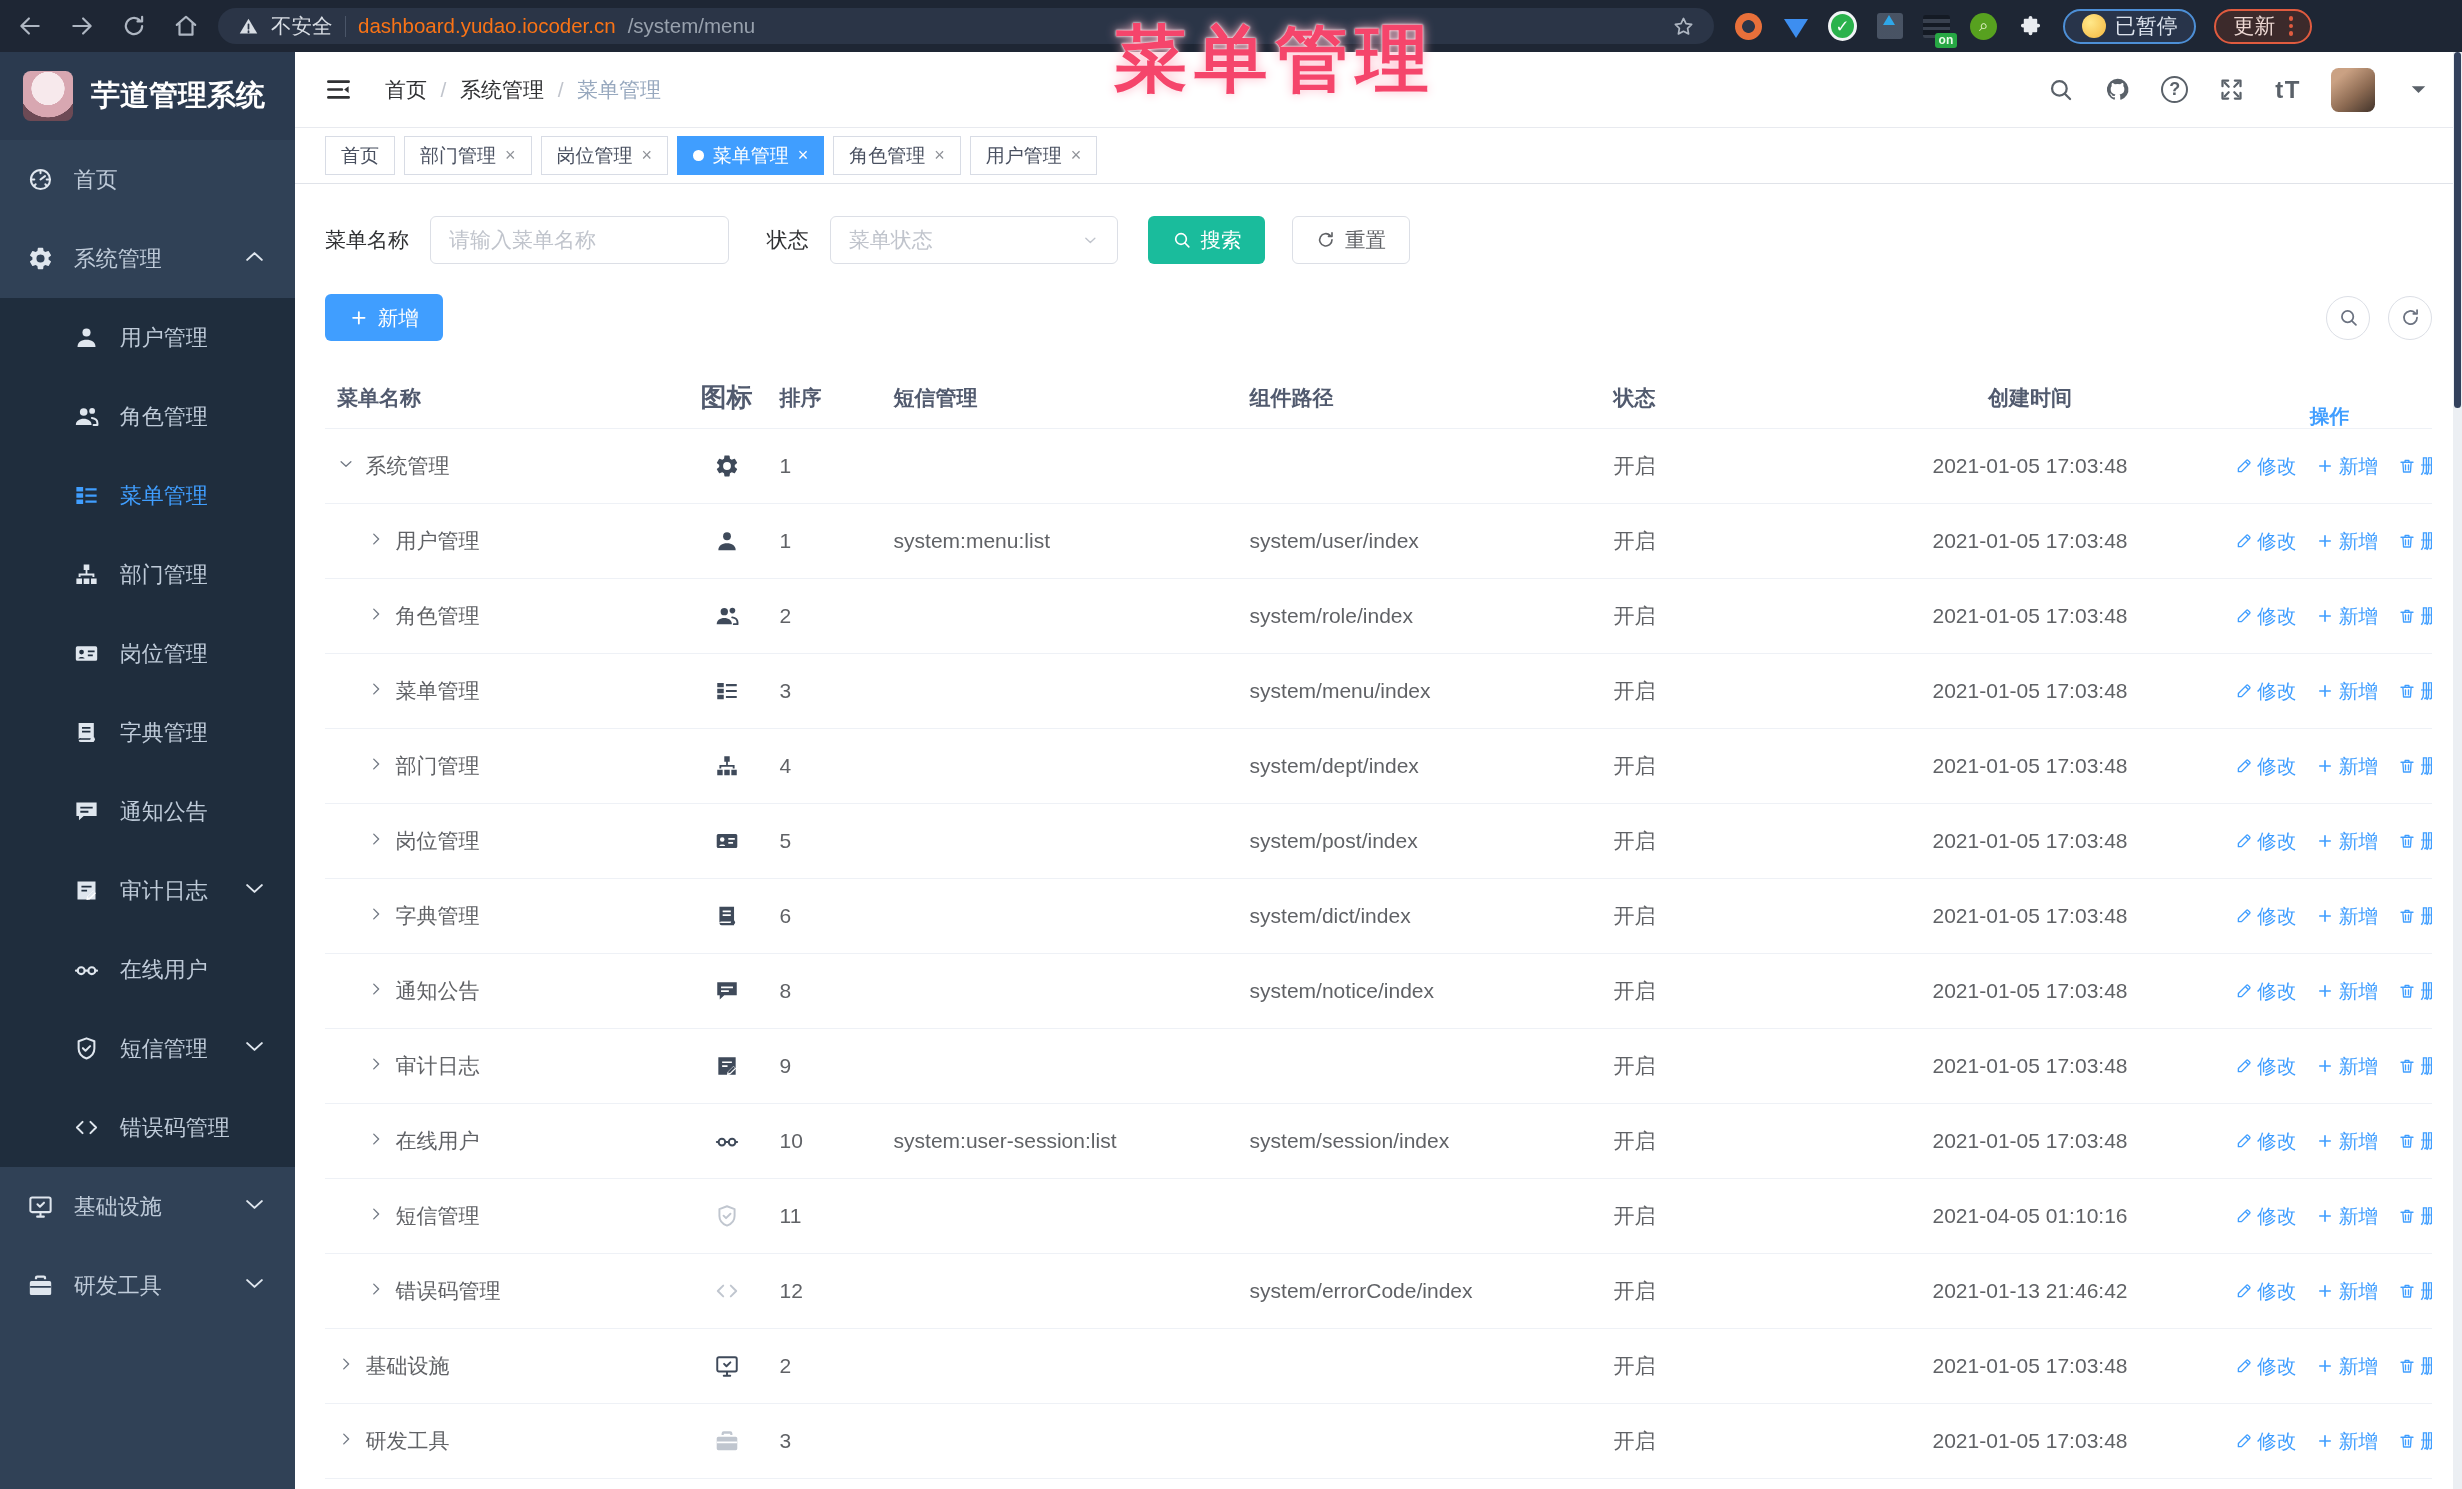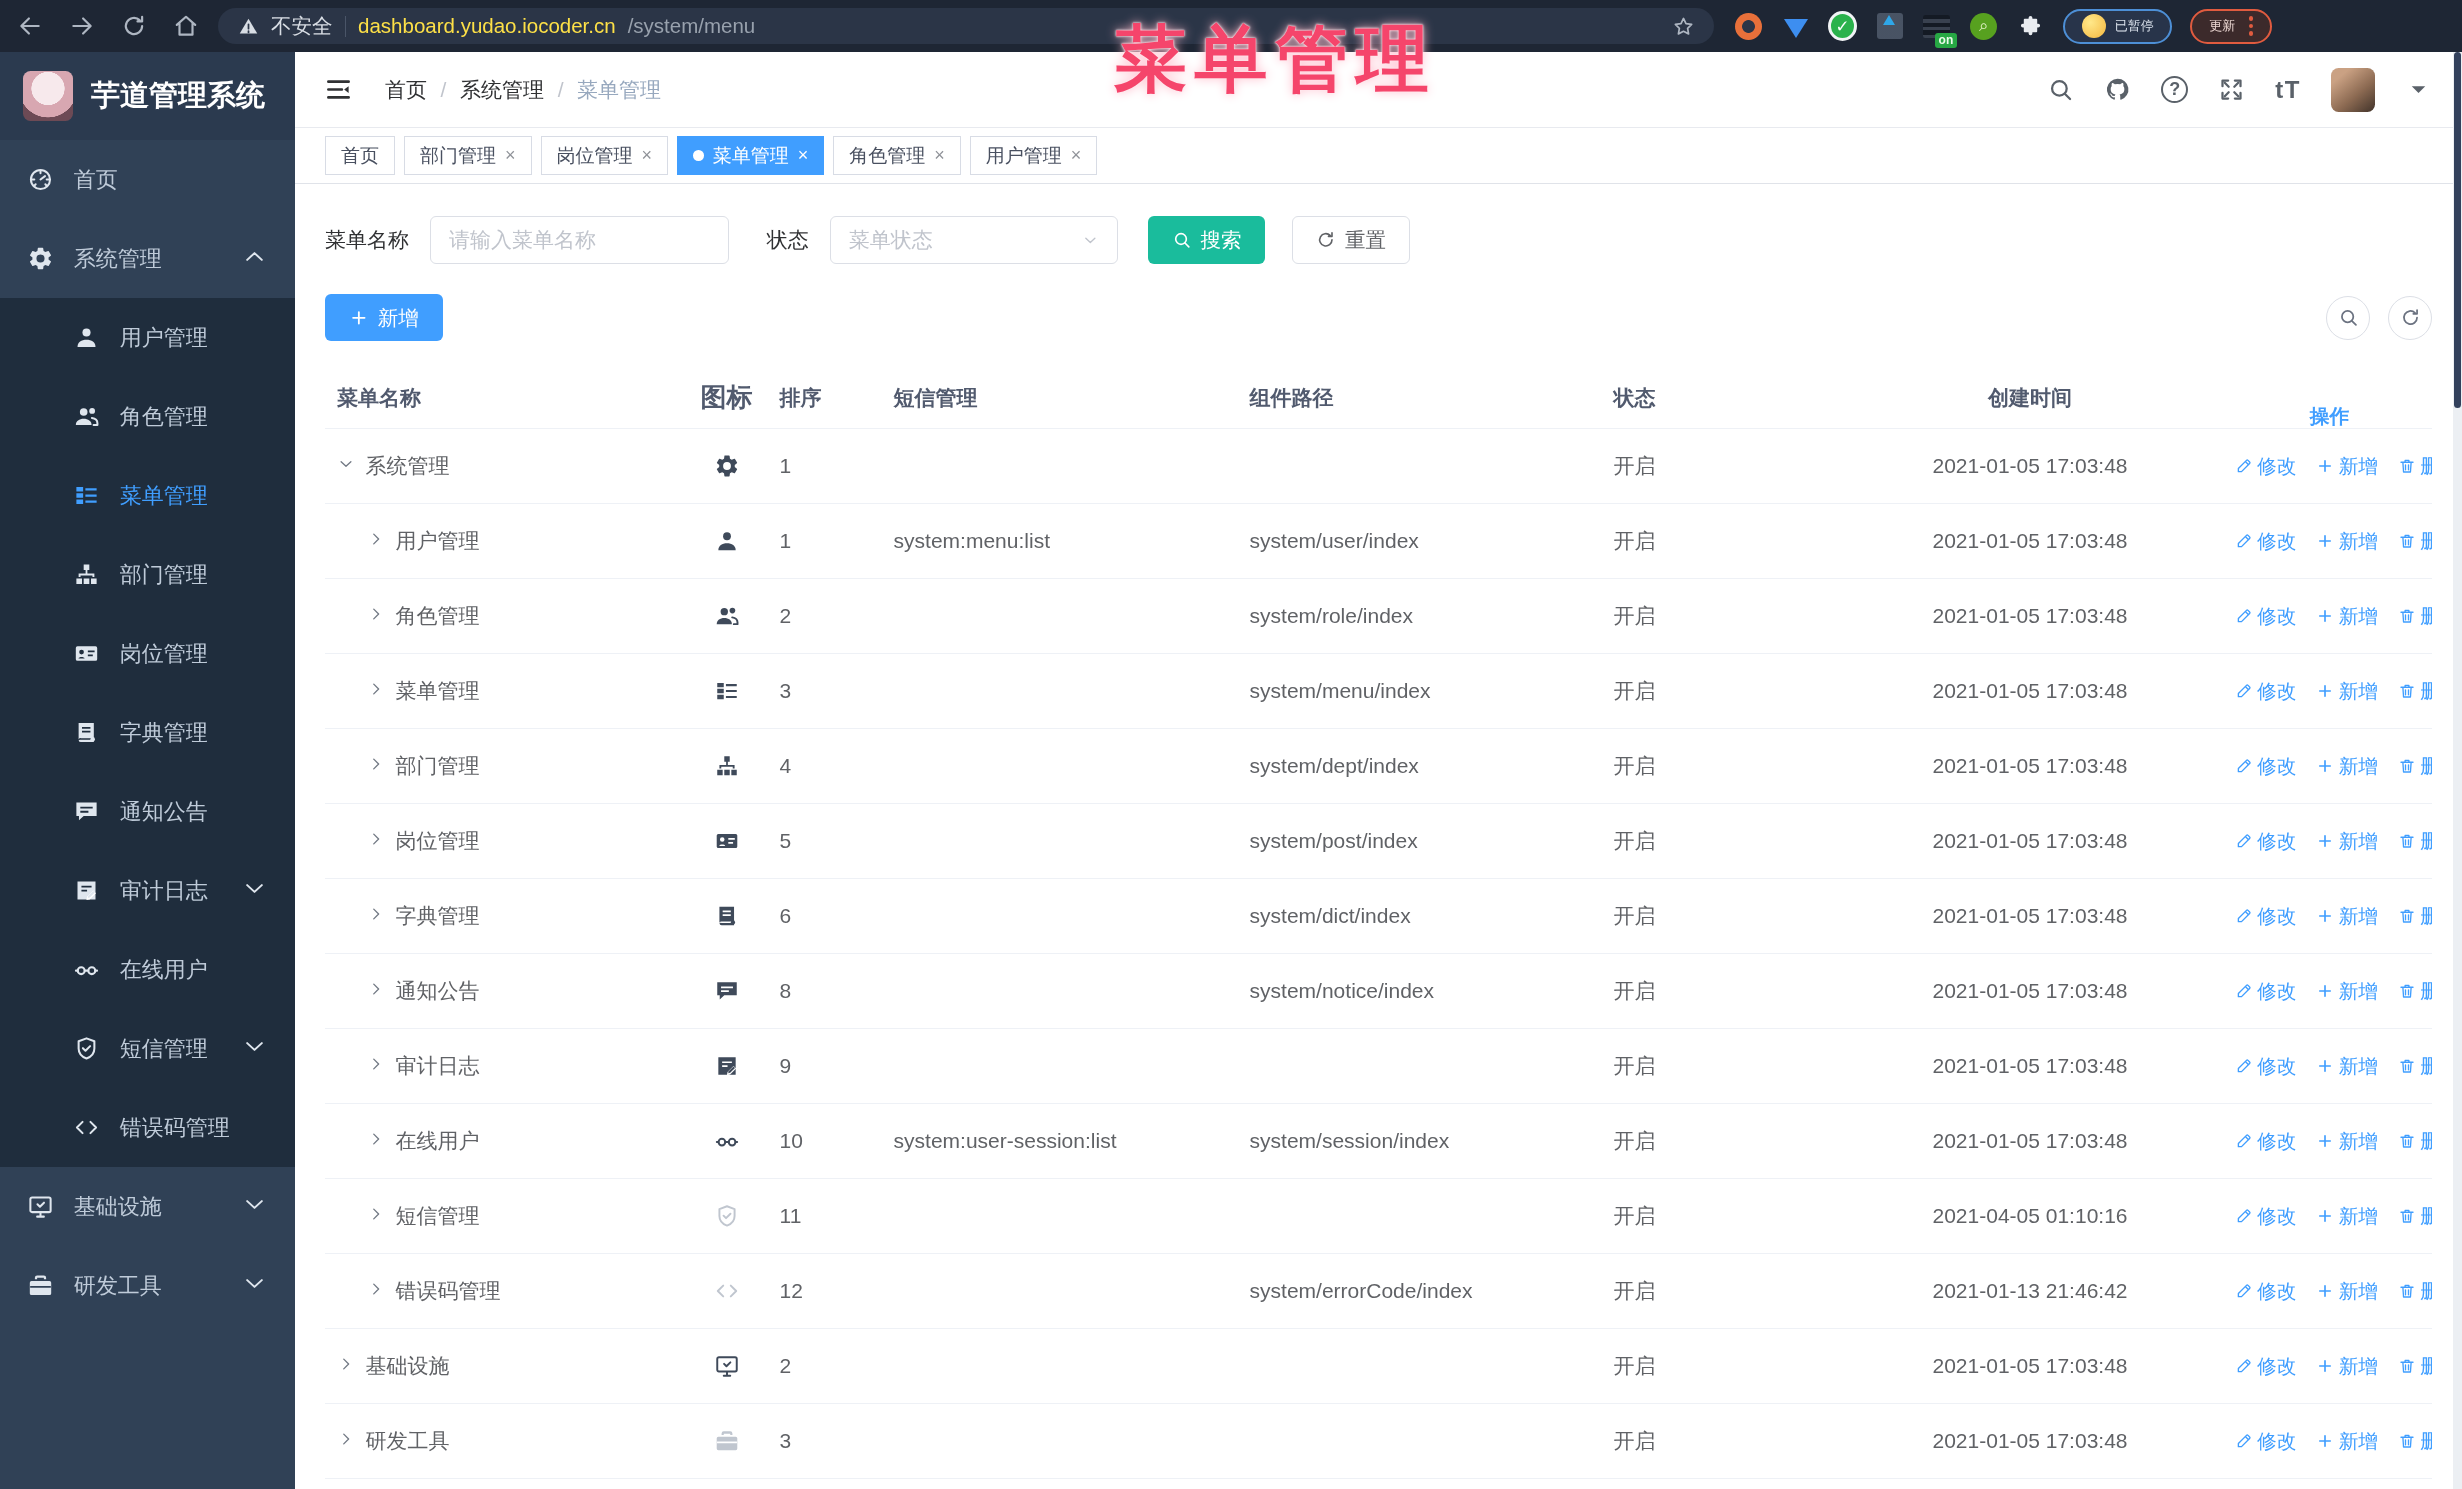--- a/index.html
+++ b/index.html
@@ -12,35 +12,35 @@
   .icon { display:inline-flex; align-items:center; justify-content:center; }
   .icon svg { width:1em; height:1em; display:block; }
 
   
   .browser { height:52px; background:#1e2634; display:flex; align-items:center; padding:0 16.7px; gap:19.7px; position:relative; z-index:2; }
   .b-nav { display:flex; gap:26px; align-items:center; color:#aeb6c2; }
   .b-nav .icon { font-size:26px; }
   .url-pill { flex:0 1 1496px; height:36px; background:#2b3547; border-radius:19.7px; display:flex; align-items:center; padding:0 19.7px; gap:12px; color:#d8dde4; font-size:20.5px; }
   .url-pill .warn { color:#d8dde4; font-size:21px; }
   .url-divider { width:1.5px; height:21px; background:#4a5568; }
-  .url-host { color:#fde047; }
+  .url-host { color:#f97316; }
   .url-path { color:#98a1ad; }
   .url-star { margin-left:auto; color:#aeb6c2; font-size:23px; }
   .ext-cluster { display:flex; align-items:center; gap:18px; }
   .ext { width:29px; height:29px; display:flex; align-items:center; justify-content:center; position:relative; font-size:18px; }
   .ext-orange { background:radial-gradient(circle at 50% 50%, #2b3547 0 6px, #e8703a 6.8px 13px); border-radius:50%; width:27px; height:27px; }
   .ext-gem { width:0; height:0; border-left:12px solid transparent; border-right:12px solid transparent; border-top:19.7px solid #3d8ef0; margin-top:4.5px; }
   .ext-green { background:#2bb24c; border:3px solid #f2f4f6; color:#fff; border-radius:50%; width:30px; height:30px; display:flex; align-items:center; justify-content:center; font-size:16.7px; }
   .ext-squares { width:26px; height:26px; background:linear-gradient(#55607180 50%, #55607180 50%), #3c4656; border-radius:3px; position:relative; }
   .ext-squares:after { content:""; position:absolute; top:-4.5px; left:6px; width:0; height:0; border:6.8px solid transparent; border-bottom:10.6px solid #2fa7e8; }
   .ext-list { width:27px; height:23px; background:repeating-linear-gradient(#141a24 0 4.5px, #39414f 4.5px 7.6px); border-radius:2.3px; position:relative; }
   .on-badge { position:absolute; right:-6px; bottom:-7.6px; background:#27a844; color:#eafbe9; font-size:12px; font-weight:bold; border-radius:3px; padding:0.8px 3.8px; }
   .ext-bug { width:27px; height:27px; border-radius:50%; background:#57a11f; color:#e3f2c8; display:flex; align-items:center; justify-content:center; font-size:16.7px; }
   .ext-puzzle { color:#e8ebf0; font-size:23px; }
-  .pill { display:flex; align-items:center; gap:9px; height:35px; border-radius:18px; padding:0 16.7px; font-size:13px; }
+  .pill { display:flex; align-items:center; gap:9px; height:35px; border-radius:18px; padding:0 16.7px; font-size:21px; }
   .pill-paused { border:2.3px solid #4d8fd6; background:#28344a; color:#dbe2ec; }
   .pill-emoji { width:24px; height:24px; border-radius:50%; background:radial-gradient(circle at 35% 35%, #ffe88a, #f4b73f); position:relative; }
   .pill-update { border:2.3px solid #e05b3f; background:#3c2a2b; color:#eed9d4; gap:13.6px; }
   .v-dots { display:inline-flex; flex-direction:column; gap:3px; }
   .v-dots i { width:4.5px; height:4.5px; border-radius:50%; background:#e05b3f; }
 
   
   .annotation { position:absolute; left:1114px; top:10.6px; z-index:50; font-size:73px; font-weight:bold; letter-spacing:7.6px; color:#f5456b;
     text-shadow:0 0 3px #ffe9ee, 0 0 10.6px #ffb9c9, 0 0 1.5px #ffffff; pointer-events:none; }
 

